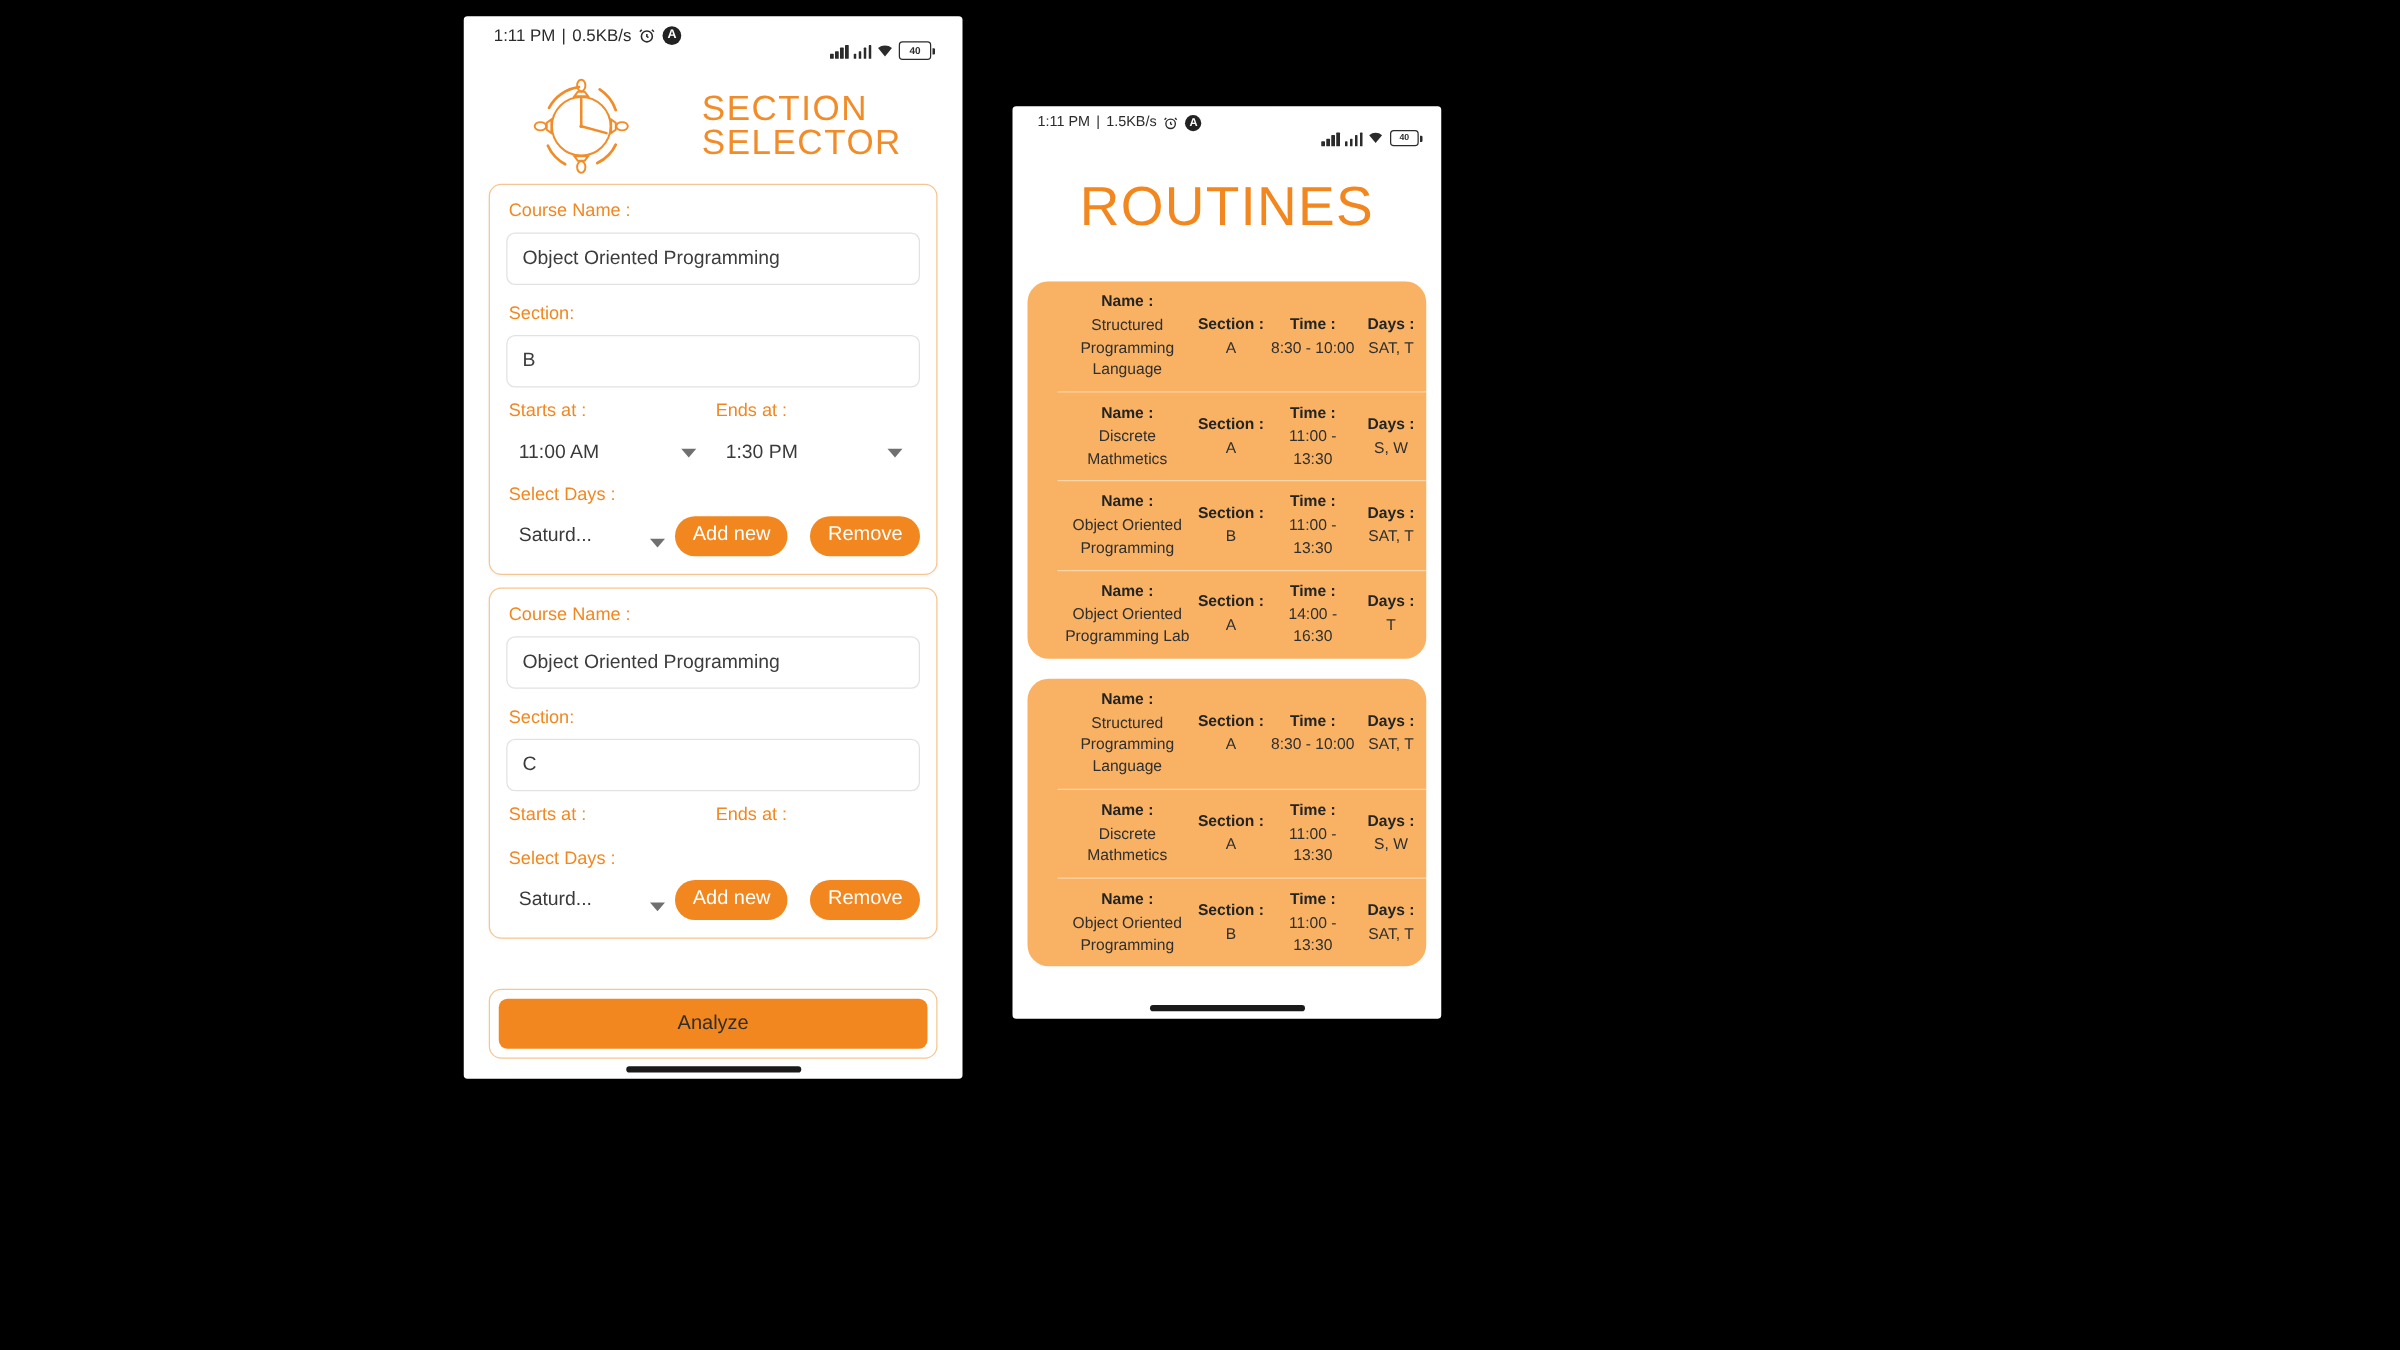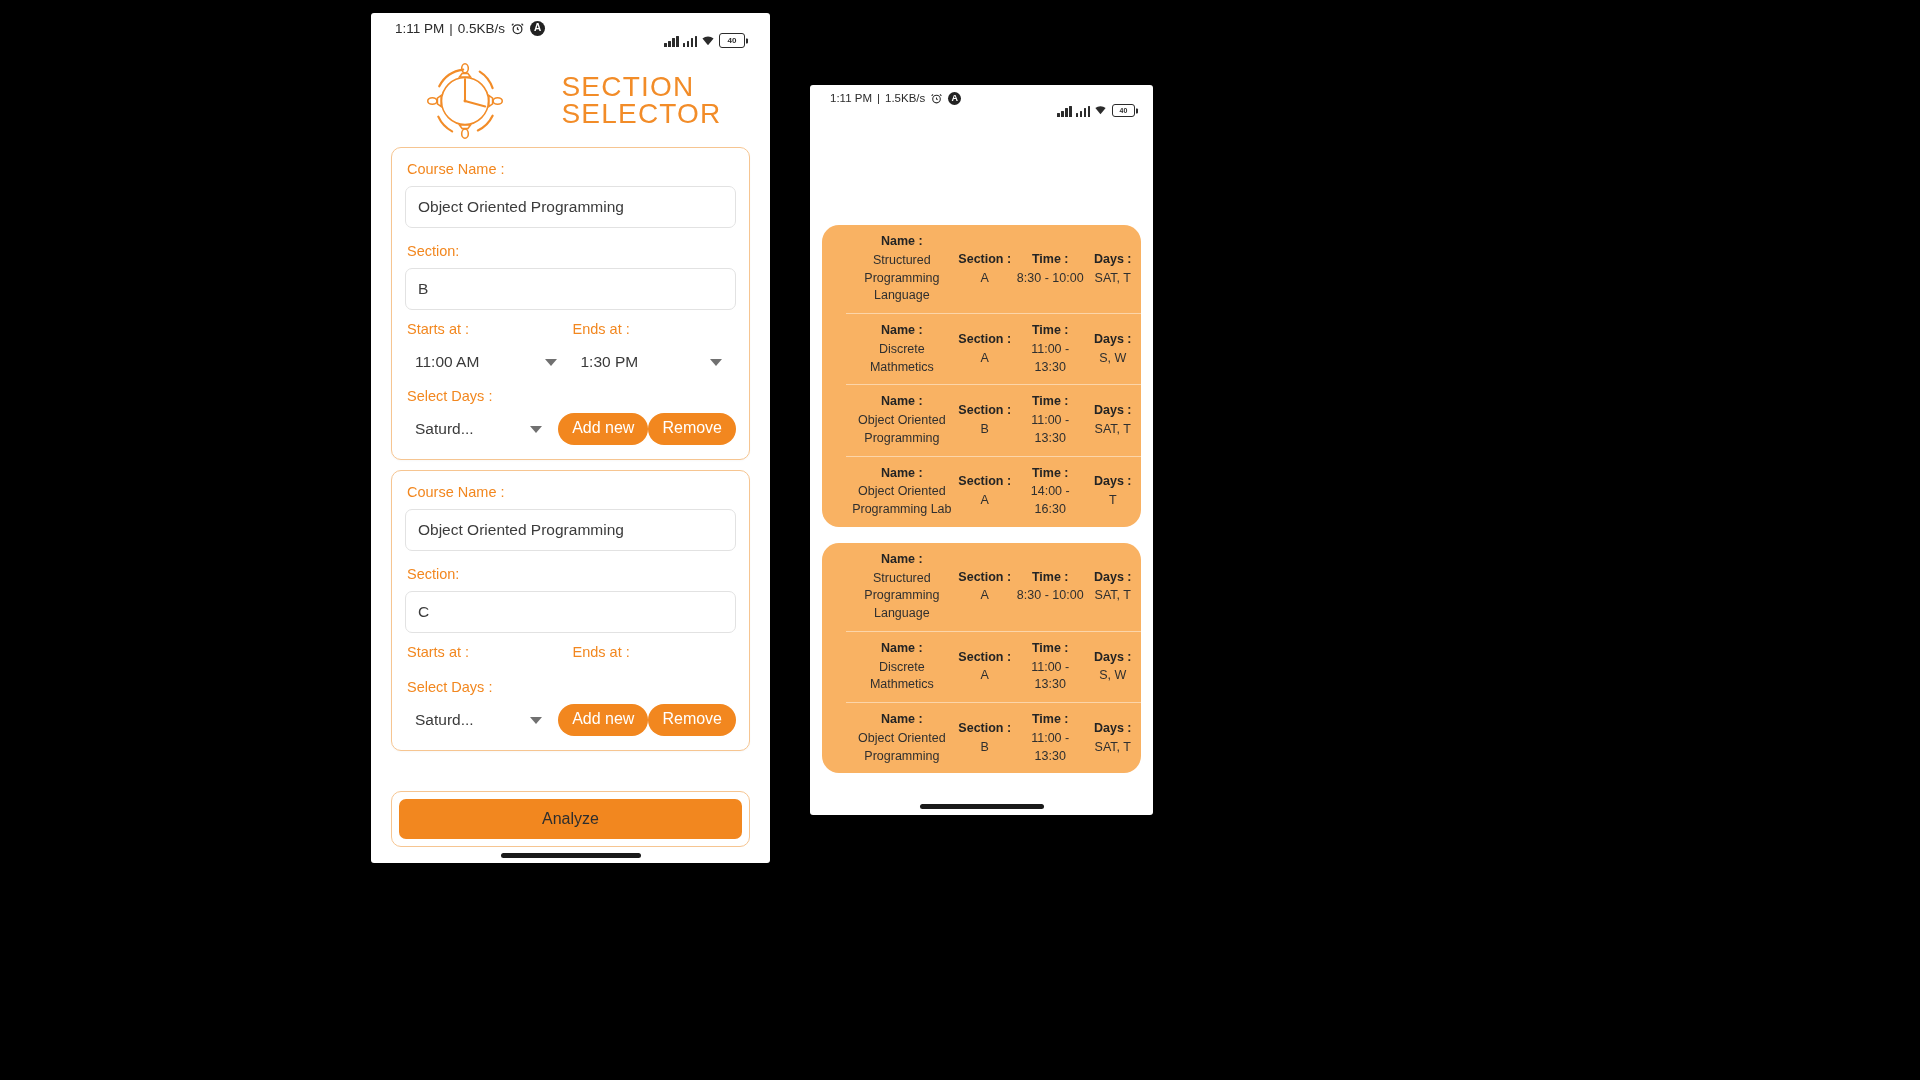--- a/index.html
+++ b/index.html
@@ -206,29 +206,29 @@
     margin-left: 6px;
   }
 
   .days-row {
     display: flex;
     align-items: center;
     margin-top: 4px;
   }
   .days-select {
     display: flex;
-    align-items: center;
+    align-items: flex-end;
     justify-content: space-between;
     width: 145px;
     padding: 7px 8px 7px 10px;
     box-sizing: border-box;
   }
   .btn-group {
     display: flex;
-    gap: 0;
+    gap: 18px;
     margin-left: auto;
     padding-bottom: 0px;
   }
   .pill-btn {
     background: #f2871f;
     color: #ffffff;
     border: none;
     border-radius: 16px;
     font-size: 16px;
     padding: 6px 14px 7px 14px;
@@ -507,20 +507,21 @@
           </span>
         <span class="wifi">
           <svg width="13" height="10" viewBox="0 0 24 18" fill="#2b2b2b">
             <path d="M12 17 L2.5 5.5 A15 15 0 0 1 21.5 5.5 Z"></path>
           </svg>
         </span>
         <span class="battery">40</span>
       </div>
     </div>
 
+    <div class="routines-title">ROUTINES</div>
 
     <div class="routines-scroll">
 
       <div class="routine-card">
         <div class="routine-row">
           <div class="rcell c-name">
             <span class="hd">Name :</span>
             <span class="vl">Structured Programming Language</span>
           </div>
           <div class="rcell c-section">

